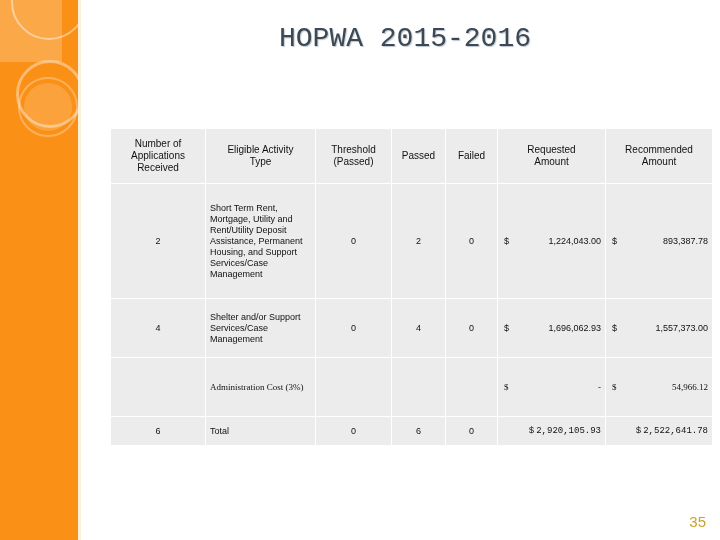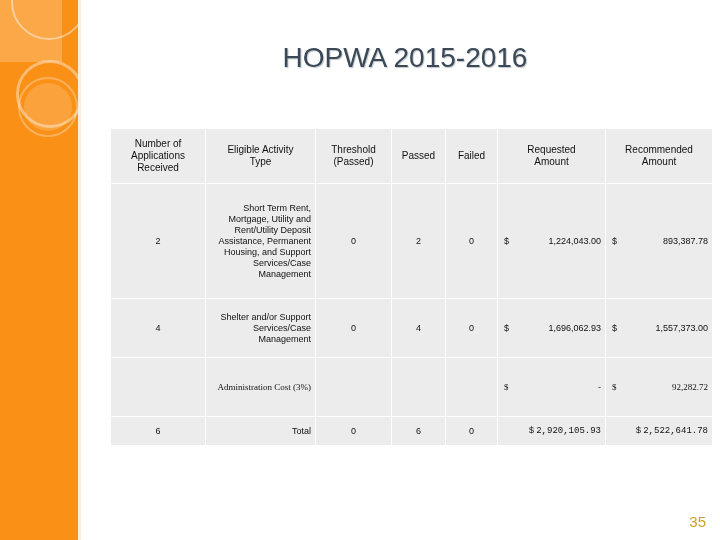--- a/index.html
+++ b/index.html
@@ -88,23 +88,24 @@
     height: 60px;
     border-radius: 50%;
     border: 2px solid rgba(255,255,255,0.30);
     box-sizing: border-box;
   }
 
   
   #title-block {
     position: absolute;
     left: 110px;
-    top: 40px;
+    top: 21px;
     width: 590px;
     text-align: center;
+    font-family: Liberation Mono, monospace;
   }
   .title-line {
     font-size: 28px;
     line-height: 36px;
     color: #3B4856;
     letter-spacing: 0px;
     text-shadow: 1px 1px 1px rgba(140,150,160,0.55);
     white-space: nowrap;
   }
 
@@ -126,21 +127,21 @@
     vertical-align: middle;
     font-weight: normal;
   }
   #apps-table th {
     font-size: 10px;
     text-align: center;
     height: 48px;
     line-height: 12px;
   }
   .c-num { text-align: center; }
-  .c-act { text-align: right; line-height: 11px; }
+  .c-act { text-align: left; line-height: 11px; }
   .c-money {
     text-align: right;
     padding-right: 6px;
     position: relative;
     padding-left: 16px;
   }
   .c-money .cur {
     position: absolute;
     left: 6px;
   }
@@ -269,21 +270,21 @@
       <tr class="row-admin">
         <td class="c-num"></td>
         <td class="c-act">Administration Cost (3%)</td>
         <td class="c-num"></td>
         <td class="c-num"></td>
         <td class="c-num"></td>
         <td class="c-money">
           <span class="cur">$</span><span>-</span>
         </td>
         <td class="c-money">
-          <span class="cur">$</span><span>92,282.72</span>
+          <span class="cur">$</span><span>54,966.12</span>
         </td>
       </tr>
 
       <tr class="row-total">
         <td class="c-num">6</td>
         <td class="c-act">Total</td>
         <td class="c-num">0</td>
         <td class="c-num">6</td>
         <td class="c-num">0</td>
         <td class="c-money tight">

